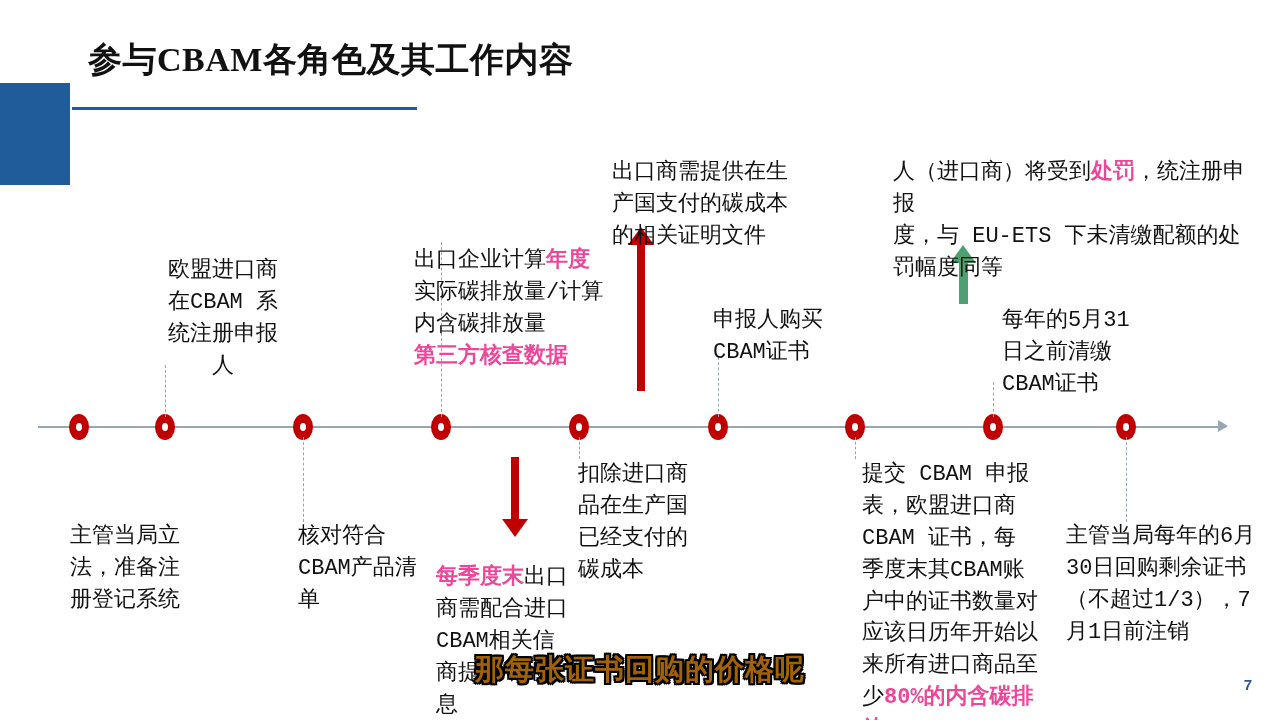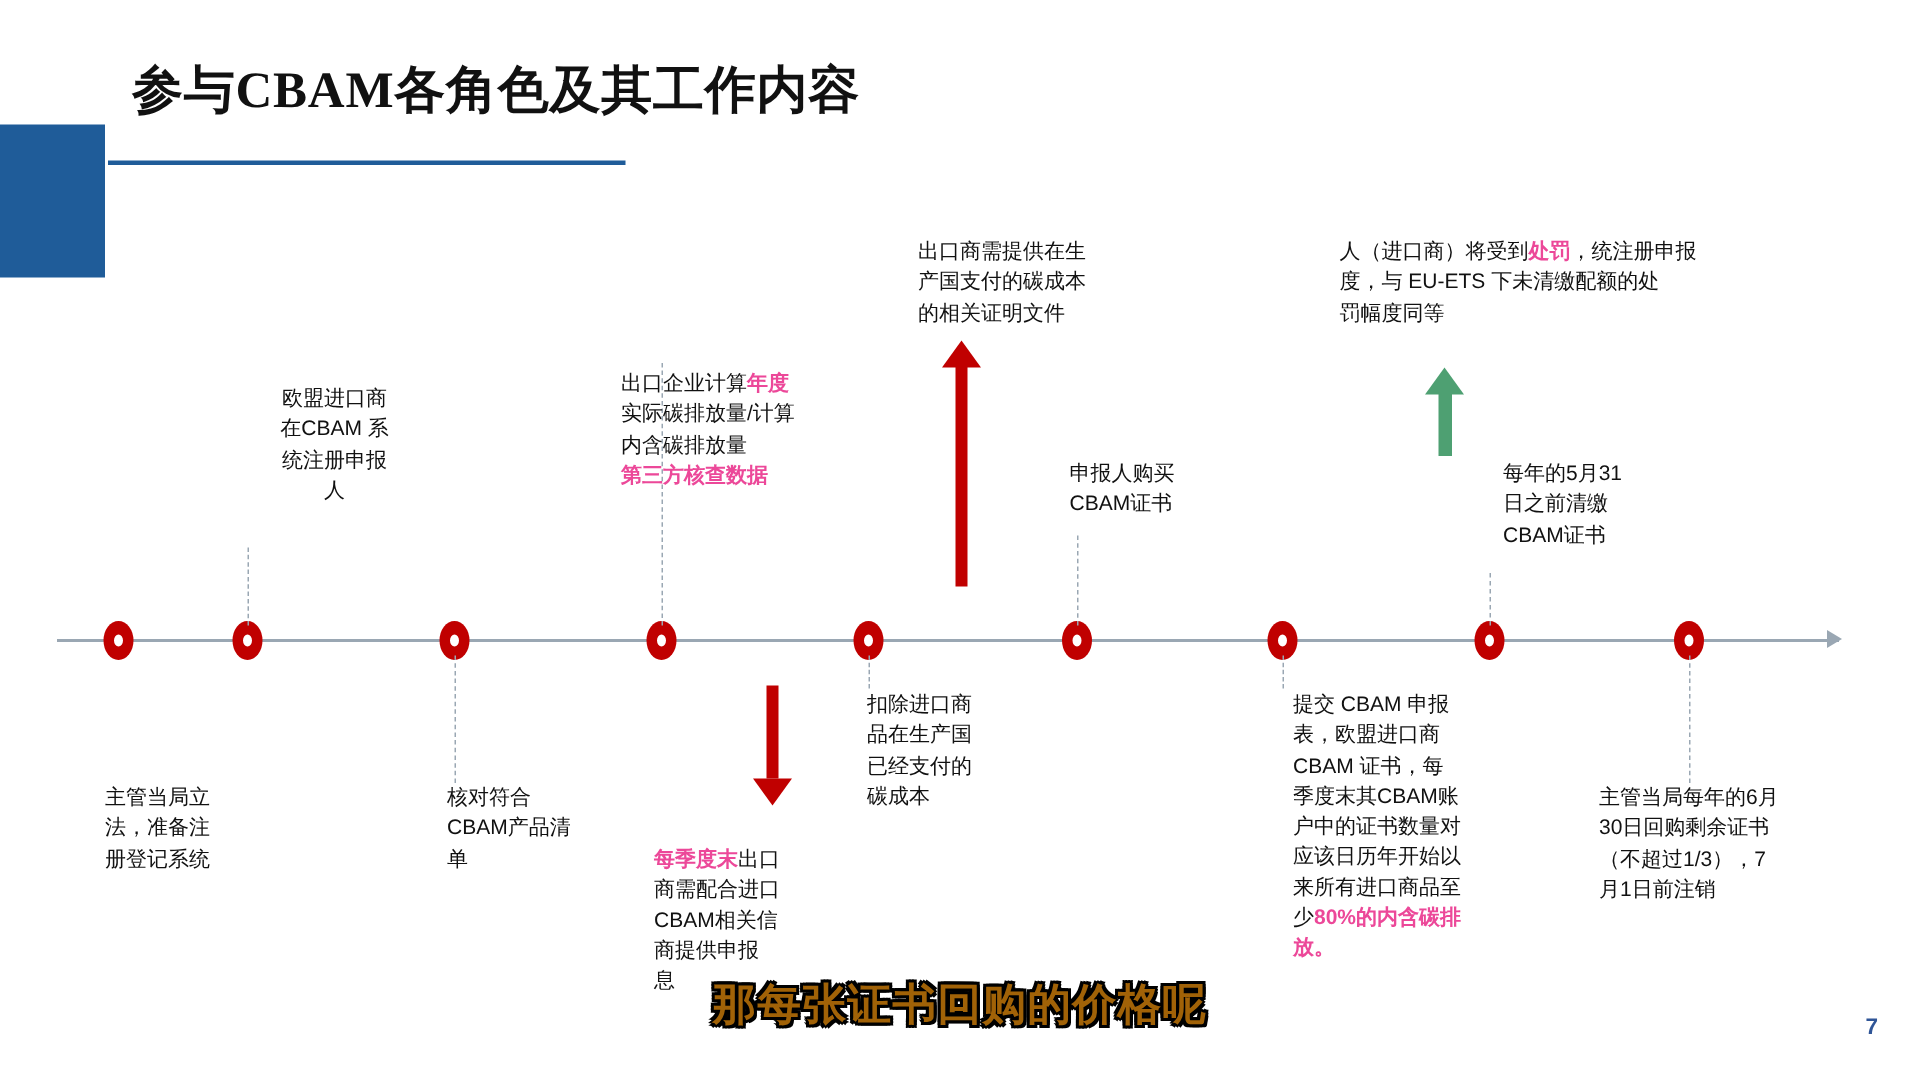--- a/index.html
+++ b/index.html
@@ -97,24 +97,24 @@
   
   .connector {
     position: absolute;
     border-left: 1px dashed #9aa7b3;
     width: 0;
   }
 
   
   .tb {
     position: absolute;
-    font-size: 14px;
+    font-size: 22px;
     line-height: 1.45;
     color: #111111;
-    font-family: Liberation Sans, sans-serif;
+    font-family: Liberation Mono, monospace;
   }
   .tb.center { text-align: center; }
   .red { color: #ec4899; font-weight: bold; }
 
   
   .arrow-up-red {
     position: absolute;
     left: 637px;
     top: 226px;
     width: 8px;

